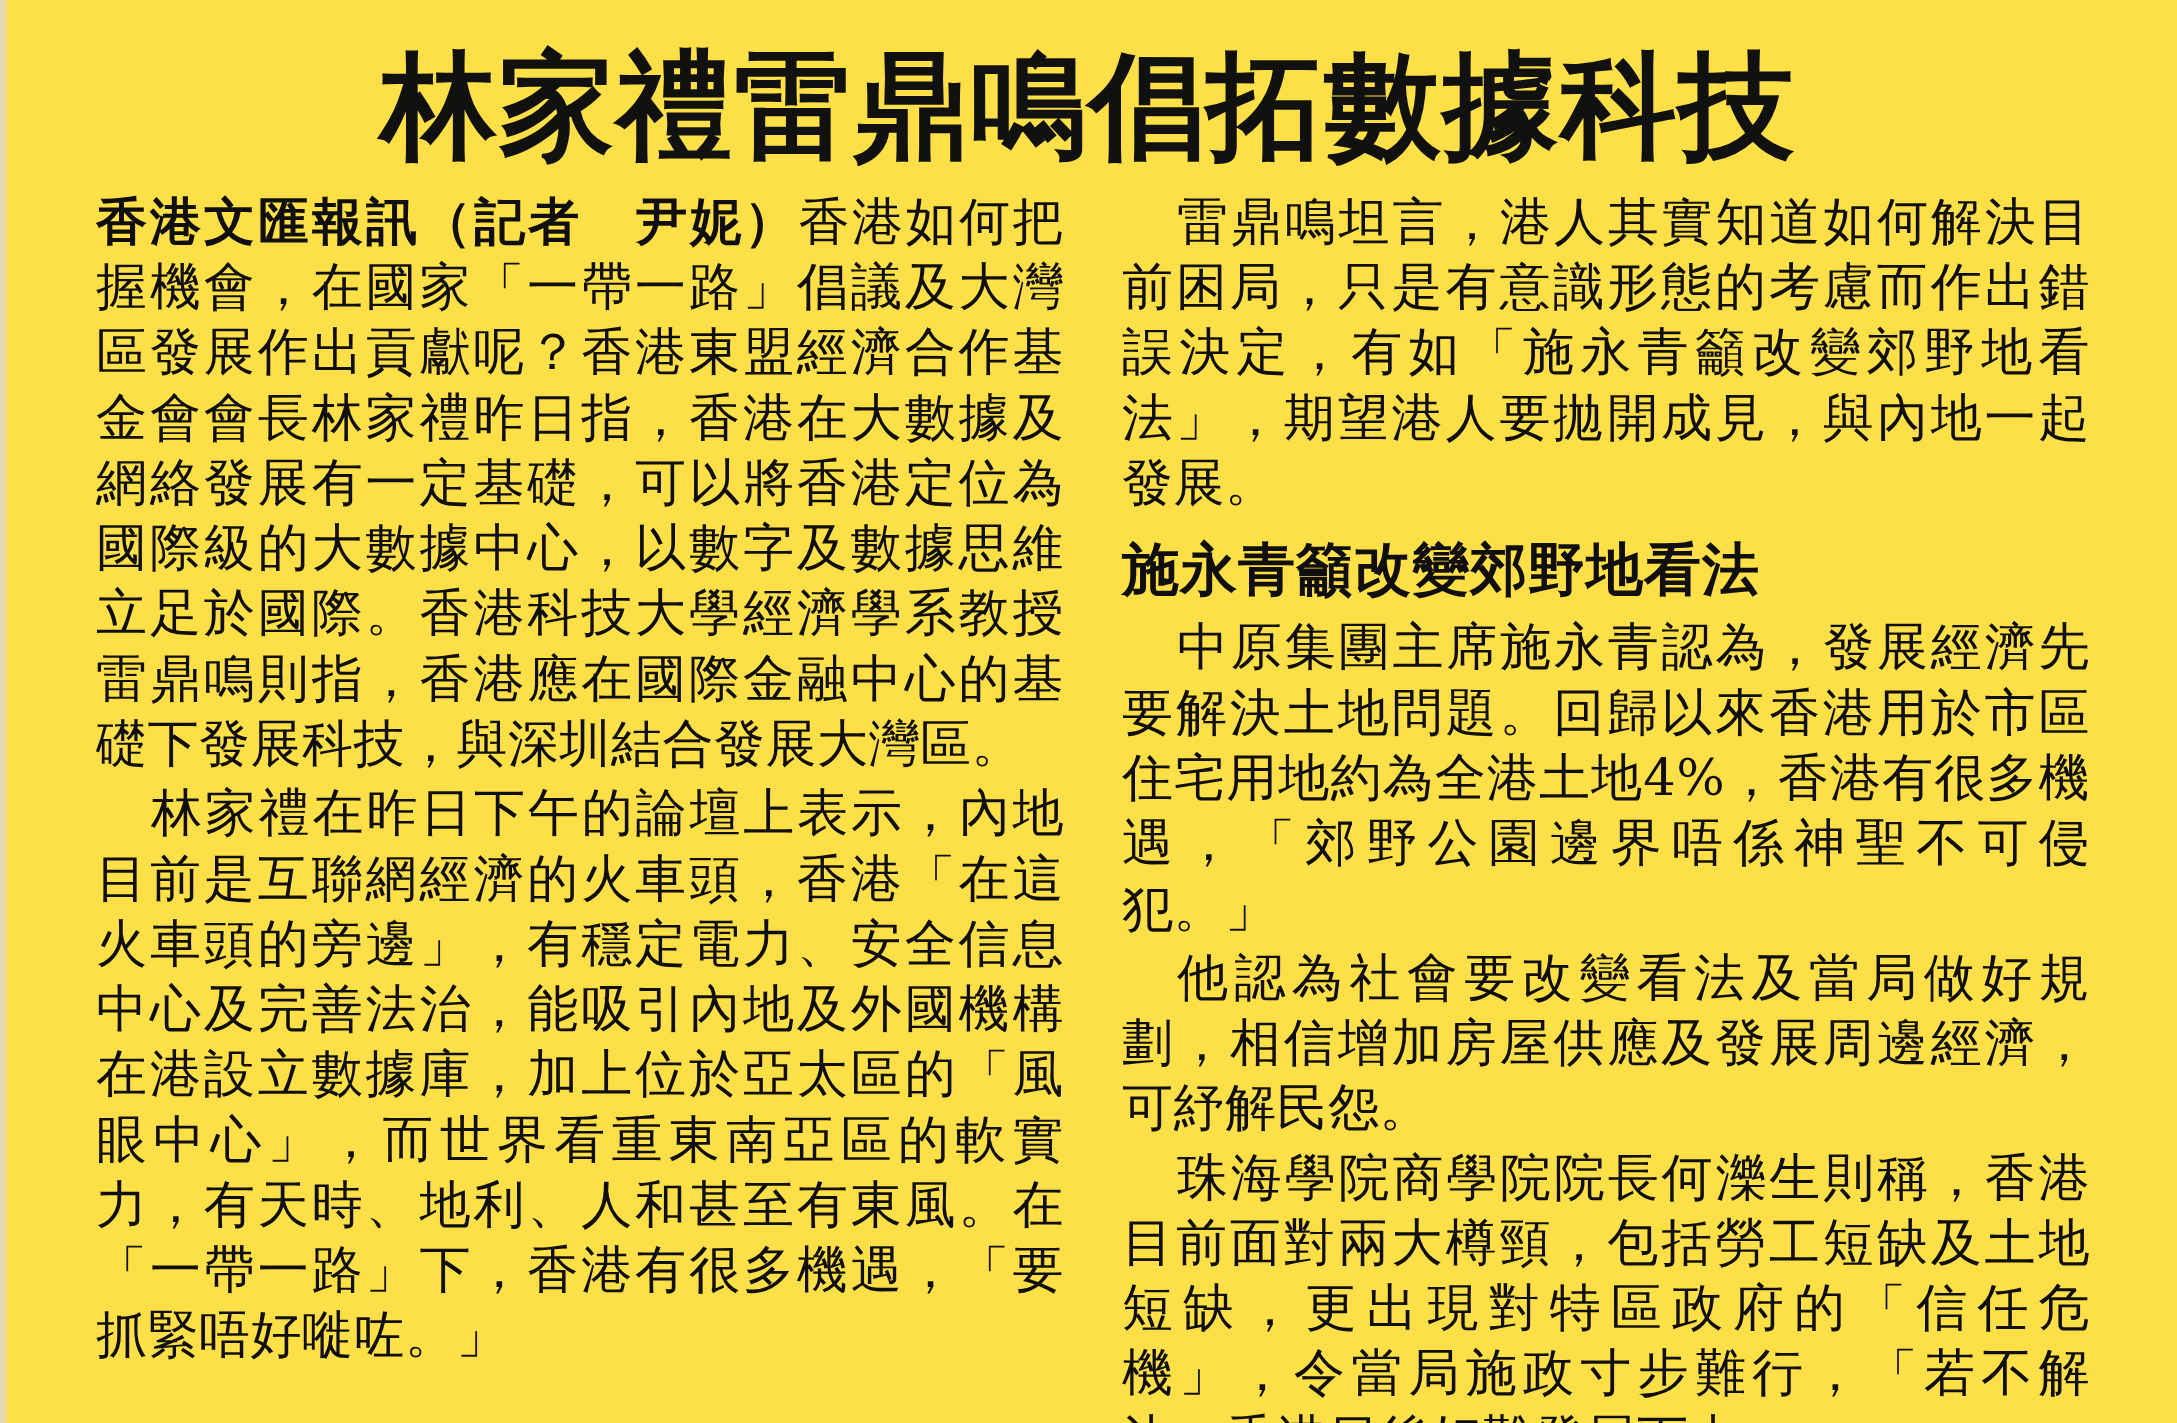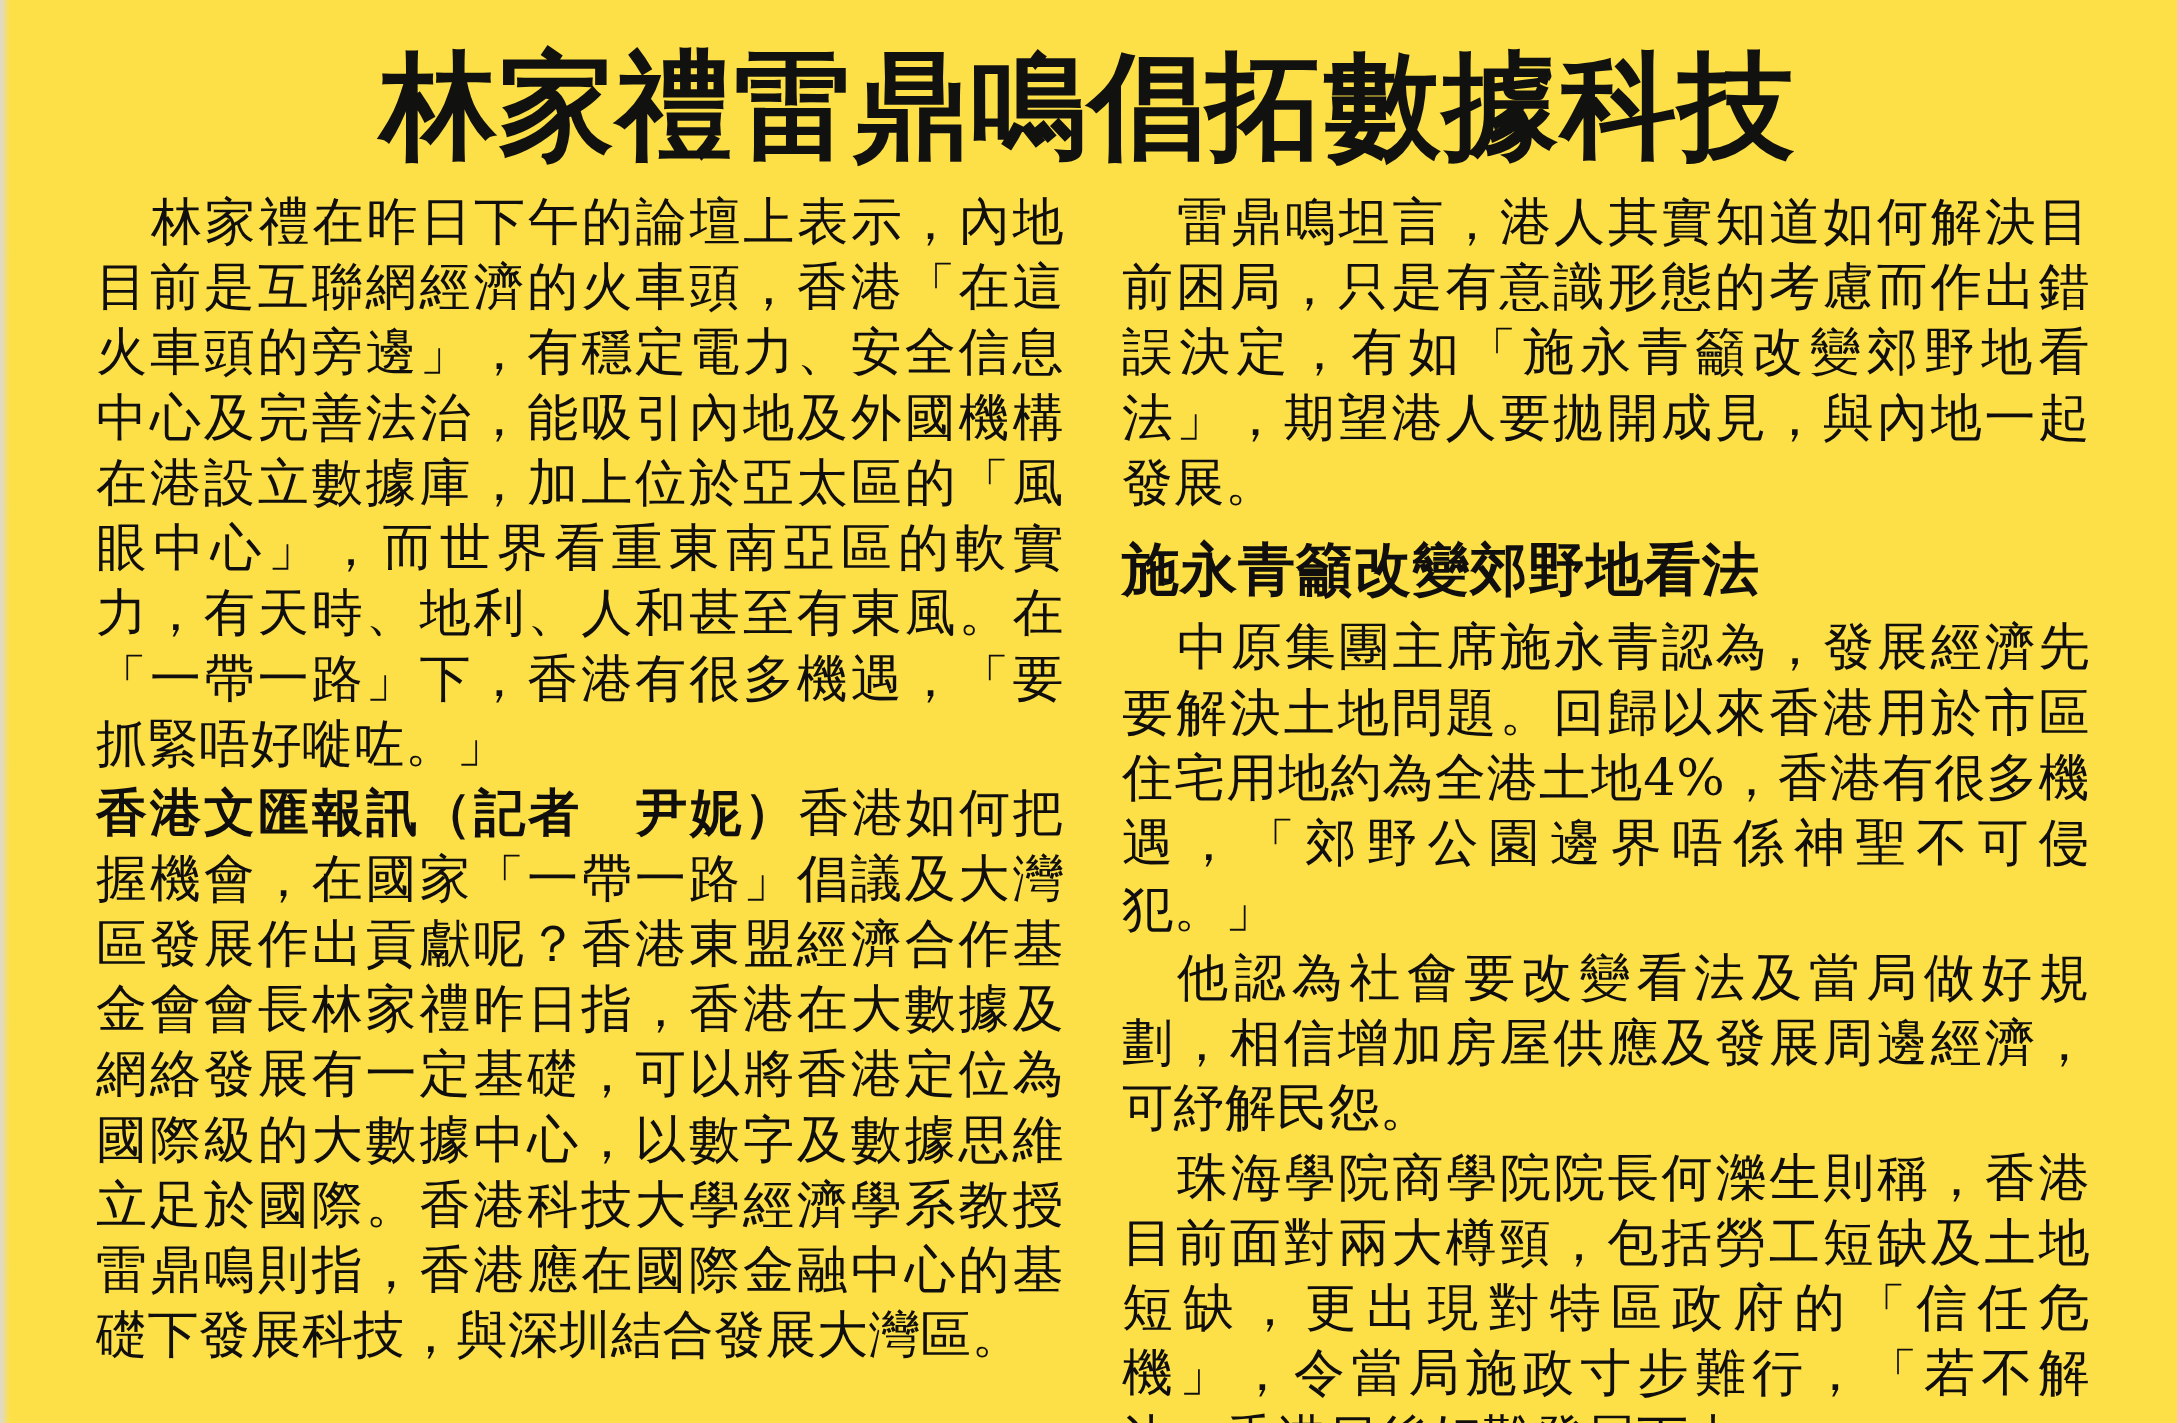--- a/index.html
+++ b/index.html
@@ -83,22 +83,22 @@
 <body>
 
 <div class="page">
   <div class="edge-mark"></div>
 
   <h1 class="headline">林家禮雷鼎鳴倡拓數據科技</h1>
 
   <div class="columns">
 
     <div class="col left">
+      <p class="para"><span class="lead-label">香港文匯報訊（記者　尹妮）</span><span>香港如何把握機會，在國家「一帶一路」倡議及大灣區發展作出貢獻呢？香港東盟經濟合作基金會會長林家禮昨日指，香港在大數據及網絡發展有一定基礎，可以將香港定位為國際級的大數據中心，以數字及數據思維立足於國際。香港科技大學經濟學系教授雷鼎鳴則指，香港應在國際金融中心的基礎下發展科技，與深圳結合發展大灣區。</span></p>
       <p class="para indent">林家禮在昨日下午的論壇上表示，內地目前是互聯網經濟的火車頭，香港「在這火車頭的旁邊」，有穩定電力、安全信息中心及完善法治，能吸引內地及外國機構在港設立數據庫，加上位於亞太區的「風眼中心」，而世界看重東南亞區的軟實力，有天時、地利、人和甚至有東風。在「一帶一路」下，香港有很多機遇，「要抓緊唔好嘥咗。」</p>
-      <p class="para"><span class="lead-label">香港文匯報訊（記者　尹妮）</span><span>香港如何把握機會，在國家「一帶一路」倡議及大灣區發展作出貢獻呢？香港東盟經濟合作基金會會長林家禮昨日指，香港在大數據及網絡發展有一定基礎，可以將香港定位為國際級的大數據中心，以數字及數據思維立足於國際。香港科技大學經濟學系教授雷鼎鳴則指，香港應在國際金融中心的基礎下發展科技，與深圳結合發展大灣區。</span></p>
     </div>
 
     <div class="col right">
       <p class="para indent">雷鼎鳴坦言，港人其實知道如何解決目前困局，只是有意識形態的考慮而作出錯誤決定，有如「施永青籲改變郊野地看法」，期望港人要拋開成見，與內地一起發展。</p>
       <h2 class="subhead">施永青籲改變郊野地看法</h2>
       <p class="para indent">中原集團主席施永青認為，發展經濟先要解決土地問題。回歸以來香港用於市區住宅用地約為全港土地4%，香港有很多機遇，「郊野公園邊界唔係神聖不可侵犯。」</p>
       <p class="para indent">他認為社會要改變看法及當局做好規劃，相信增加房屋供應及發展周邊經濟，可紓解民怨。</p>
       <p class="para indent">珠海學院商學院院長何濼生則稱，香港目前面對兩大樽頸，包括勞工短缺及土地短缺，更出現對特區政府的「信任危機」，令當局施政寸步難行，「若不解決，香港日後好難發展下去。」</p>
     </div>
 

